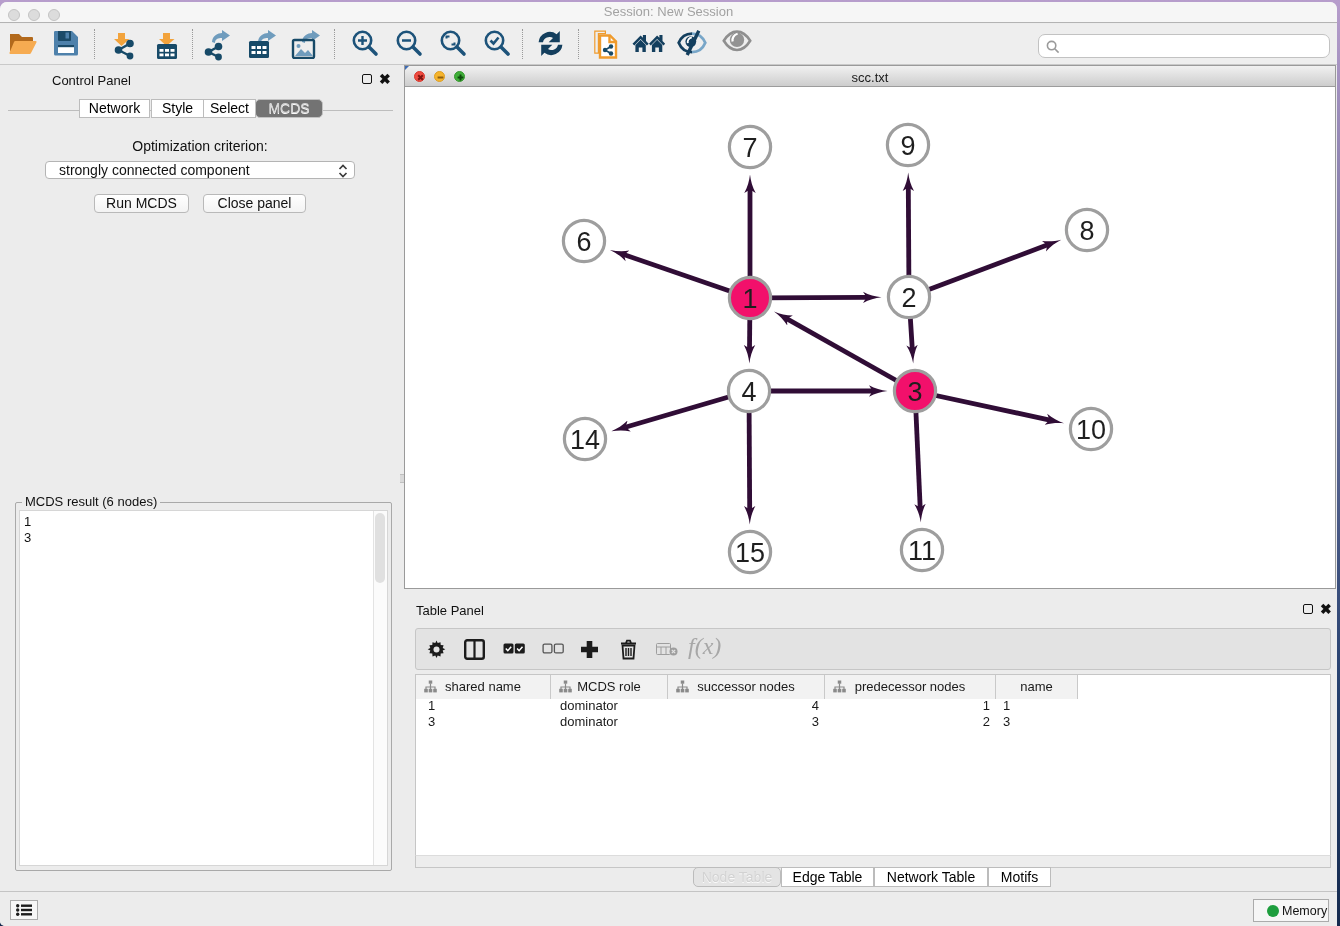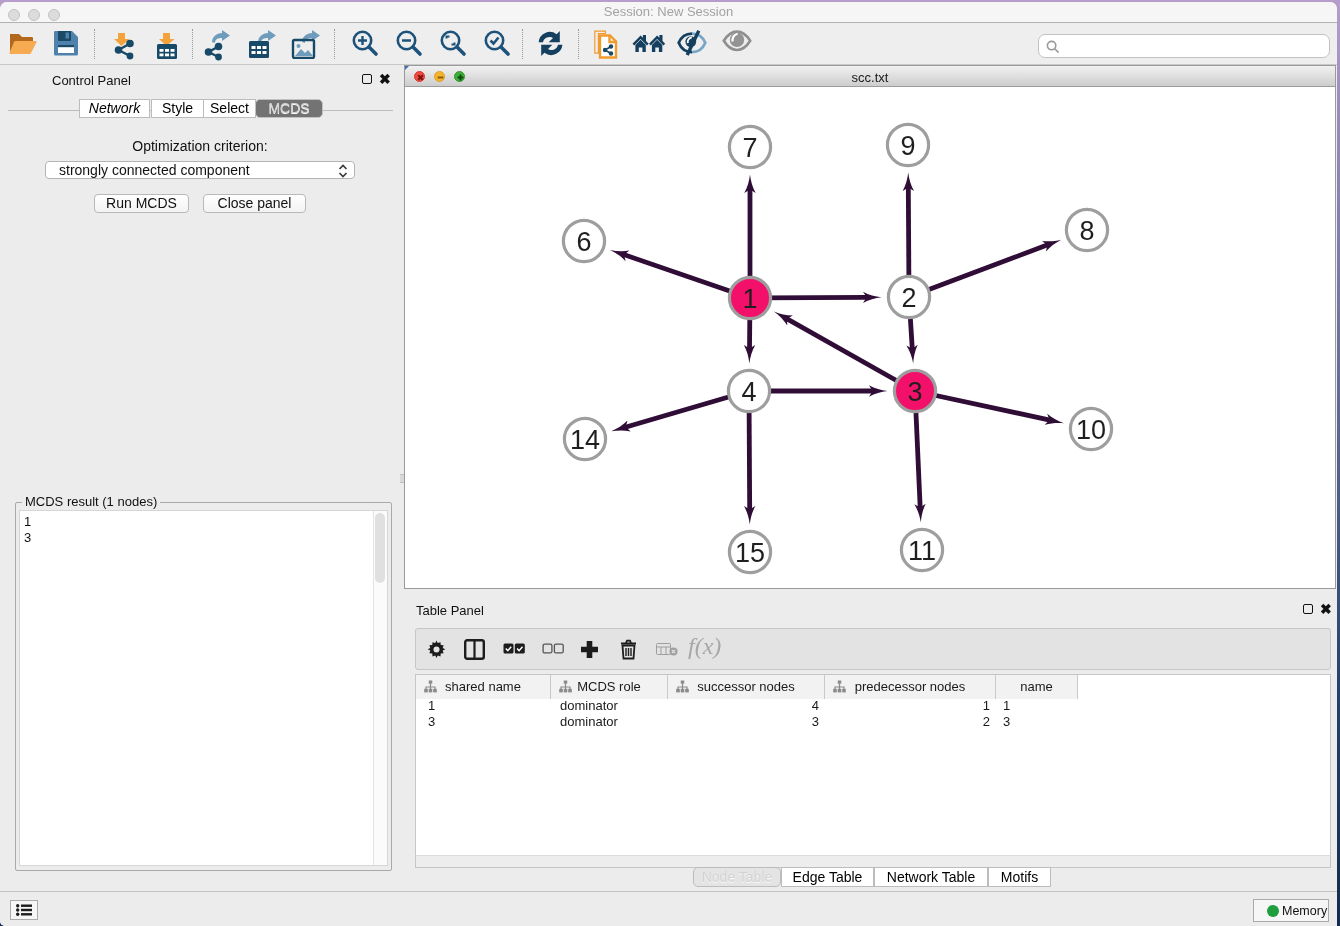--- a/index.html
+++ b/index.html
@@ -227,35 +227,35 @@
     </div>
   </div>
   <div style="position:absolute;left:399px;top:472px;width:6px;height:9px;background:#d9d9d9;border:1px solid #bfbfbf;"></div>
   <div style="position:absolute;left:863px;top:586px;width:9px;height:6px;background:#d9d9d9;border:1px solid #bfbfbf;"></div>
 
   <div class="cp" id="cp">
     <div class="panel-head" style="position:absolute;left:14px;top:8px;margin-left:38px;">Control Panel</div>
     <div class="float-ic" style="left:362px;top:9px;"></div>
     <div class="close-ic" style="left:379px;top:9px;">✖</div>
     <div class="tabrow-line"></div>
-    <div class="tab" style="left:79px;width:71px;font-style:italic;">Network</div>
+    <div class="tab" style="left:79px;width:71px;">Network</div>
     <div class="tab" style="left:151px;width:53px;">Style</div>
     <div class="tab" style="left:203px;width:53px;">Select</div>
     <div class="tab sel" style="left:255px;width:68px;">MCDS</div>
     <div style="position:absolute;left:0;top:73px;width:400px;text-align:center;font-size:14px;color:#111;">Optimization criterion:</div>
     <div style="position:absolute;left:45px;top:96px;width:310px;height:18px;background:#fff;border:1px solid #b4b4b4;border-radius:4px;font-size:14px;color:#111;line-height:16px;padding-left:13px;">strongly connected component
       <svg width="10" height="14" viewBox="0 0 10 14" style="position:absolute;right:6px;top:2px;">
         <path d="M1.5,5 L5,1.5 L8.5,5 M1.5,9 L5,12.5 L8.5,9" fill="none" stroke="#3c3c3c" stroke-width="1.7"></path>
       </svg>
     </div>
     <div class="btn" style="left:94px;top:129px;width:95px;height:19px;line-height:17px;">Run MCDS</div>
     <div class="btn" style="left:203px;top:129px;width:103px;height:19px;line-height:17px;">Close panel</div>
 
     <div style="position:absolute;left:15px;top:437px;width:377px;height:369px;border:1px solid #a9a9a9;border-radius:2px;"></div>
-    <div style="position:absolute;left:22px;top:429px;background:#ececec;padding:0 3px;font-size:13px;color:#111;">MCDS result (1 nodes)</div>
+    <div style="position:absolute;left:22px;top:429px;background:#ececec;padding:0 3px;font-size:13px;color:#111;">MCDS result (6 nodes)</div>
     <div style="position:absolute;left:19px;top:445px;width:369px;height:356px;background:#fff;border:1px solid #d6d6d6;">
       <div style="position:absolute;left:4px;top:3px;font-size:13px;color:#111;line-height:16px;">1<br>3</div>
       <div style="position:absolute;right:0;top:0;width:14px;height:100%;background:#fbfbfb;border-left:1px solid #e3e3e3;"></div>
       <div style="position:absolute;right:2px;top:2px;width:10px;height:70px;background:#e0e0e0;border-radius:5px;"></div>
     </div>
   </div>
 
   <div class="win">
     <div class="win-tb">
       <div class="wl" style="left:9px; background:#ef4b40; border:1px solid #d8382e;">

